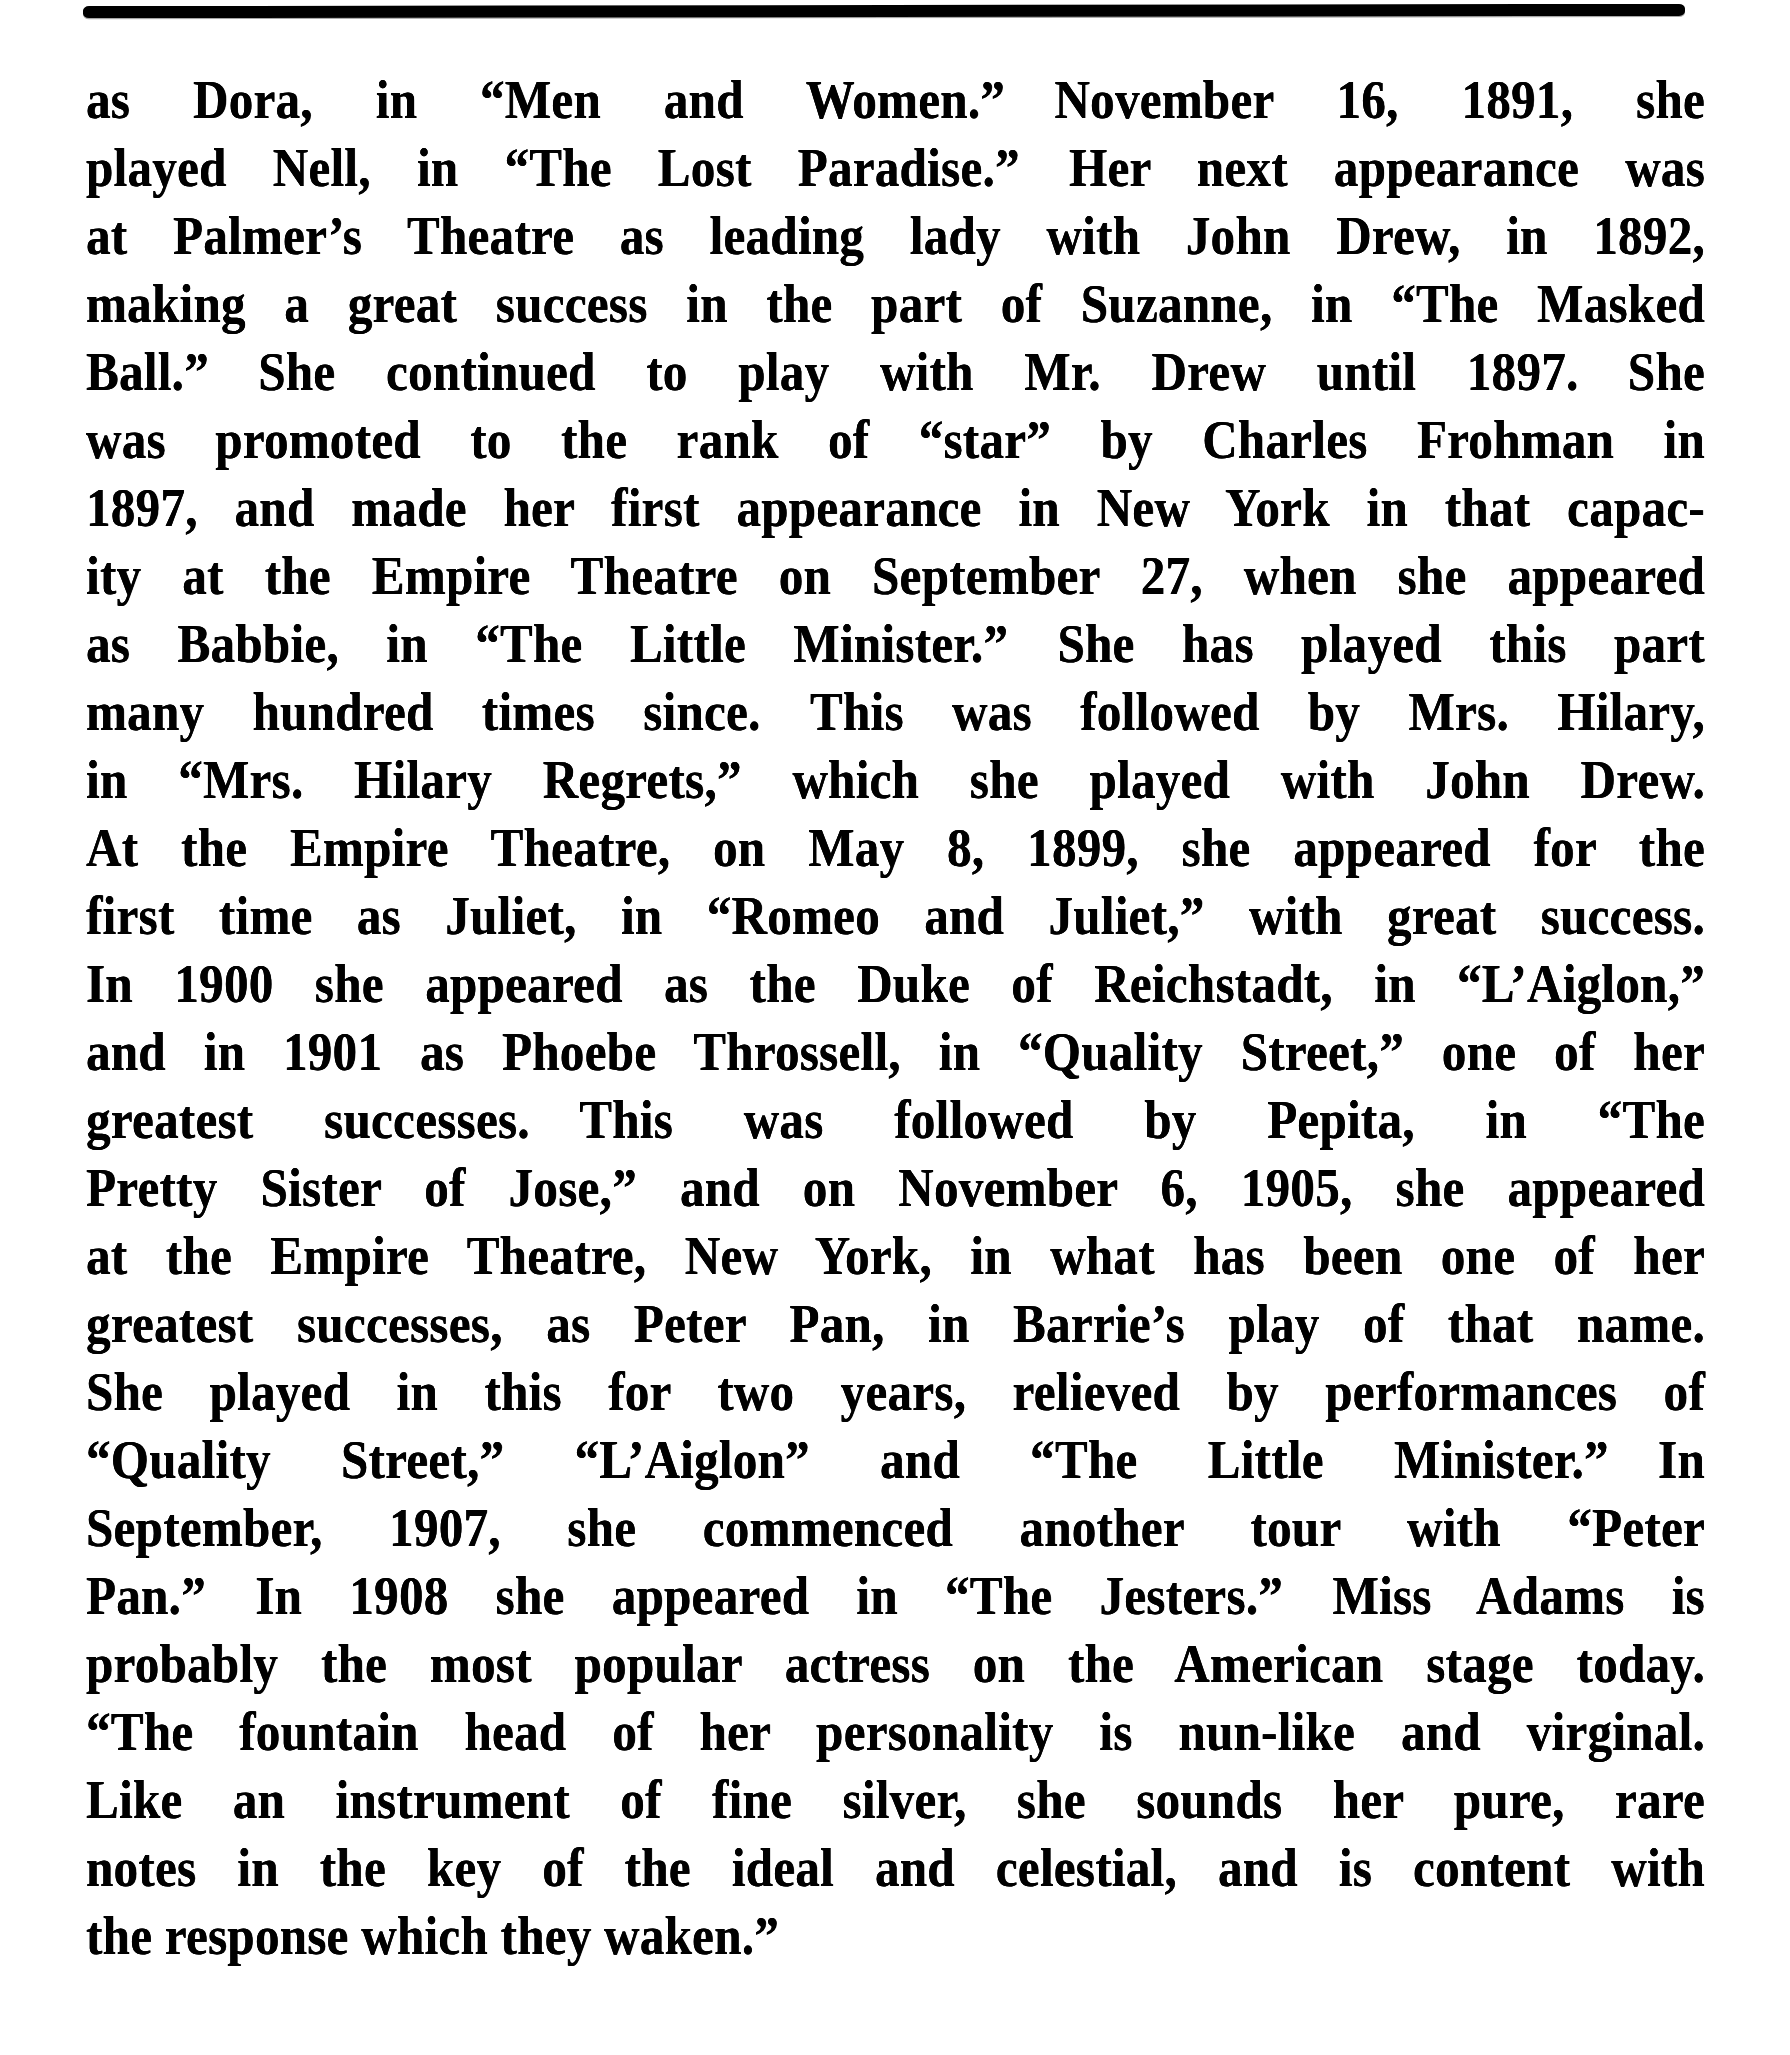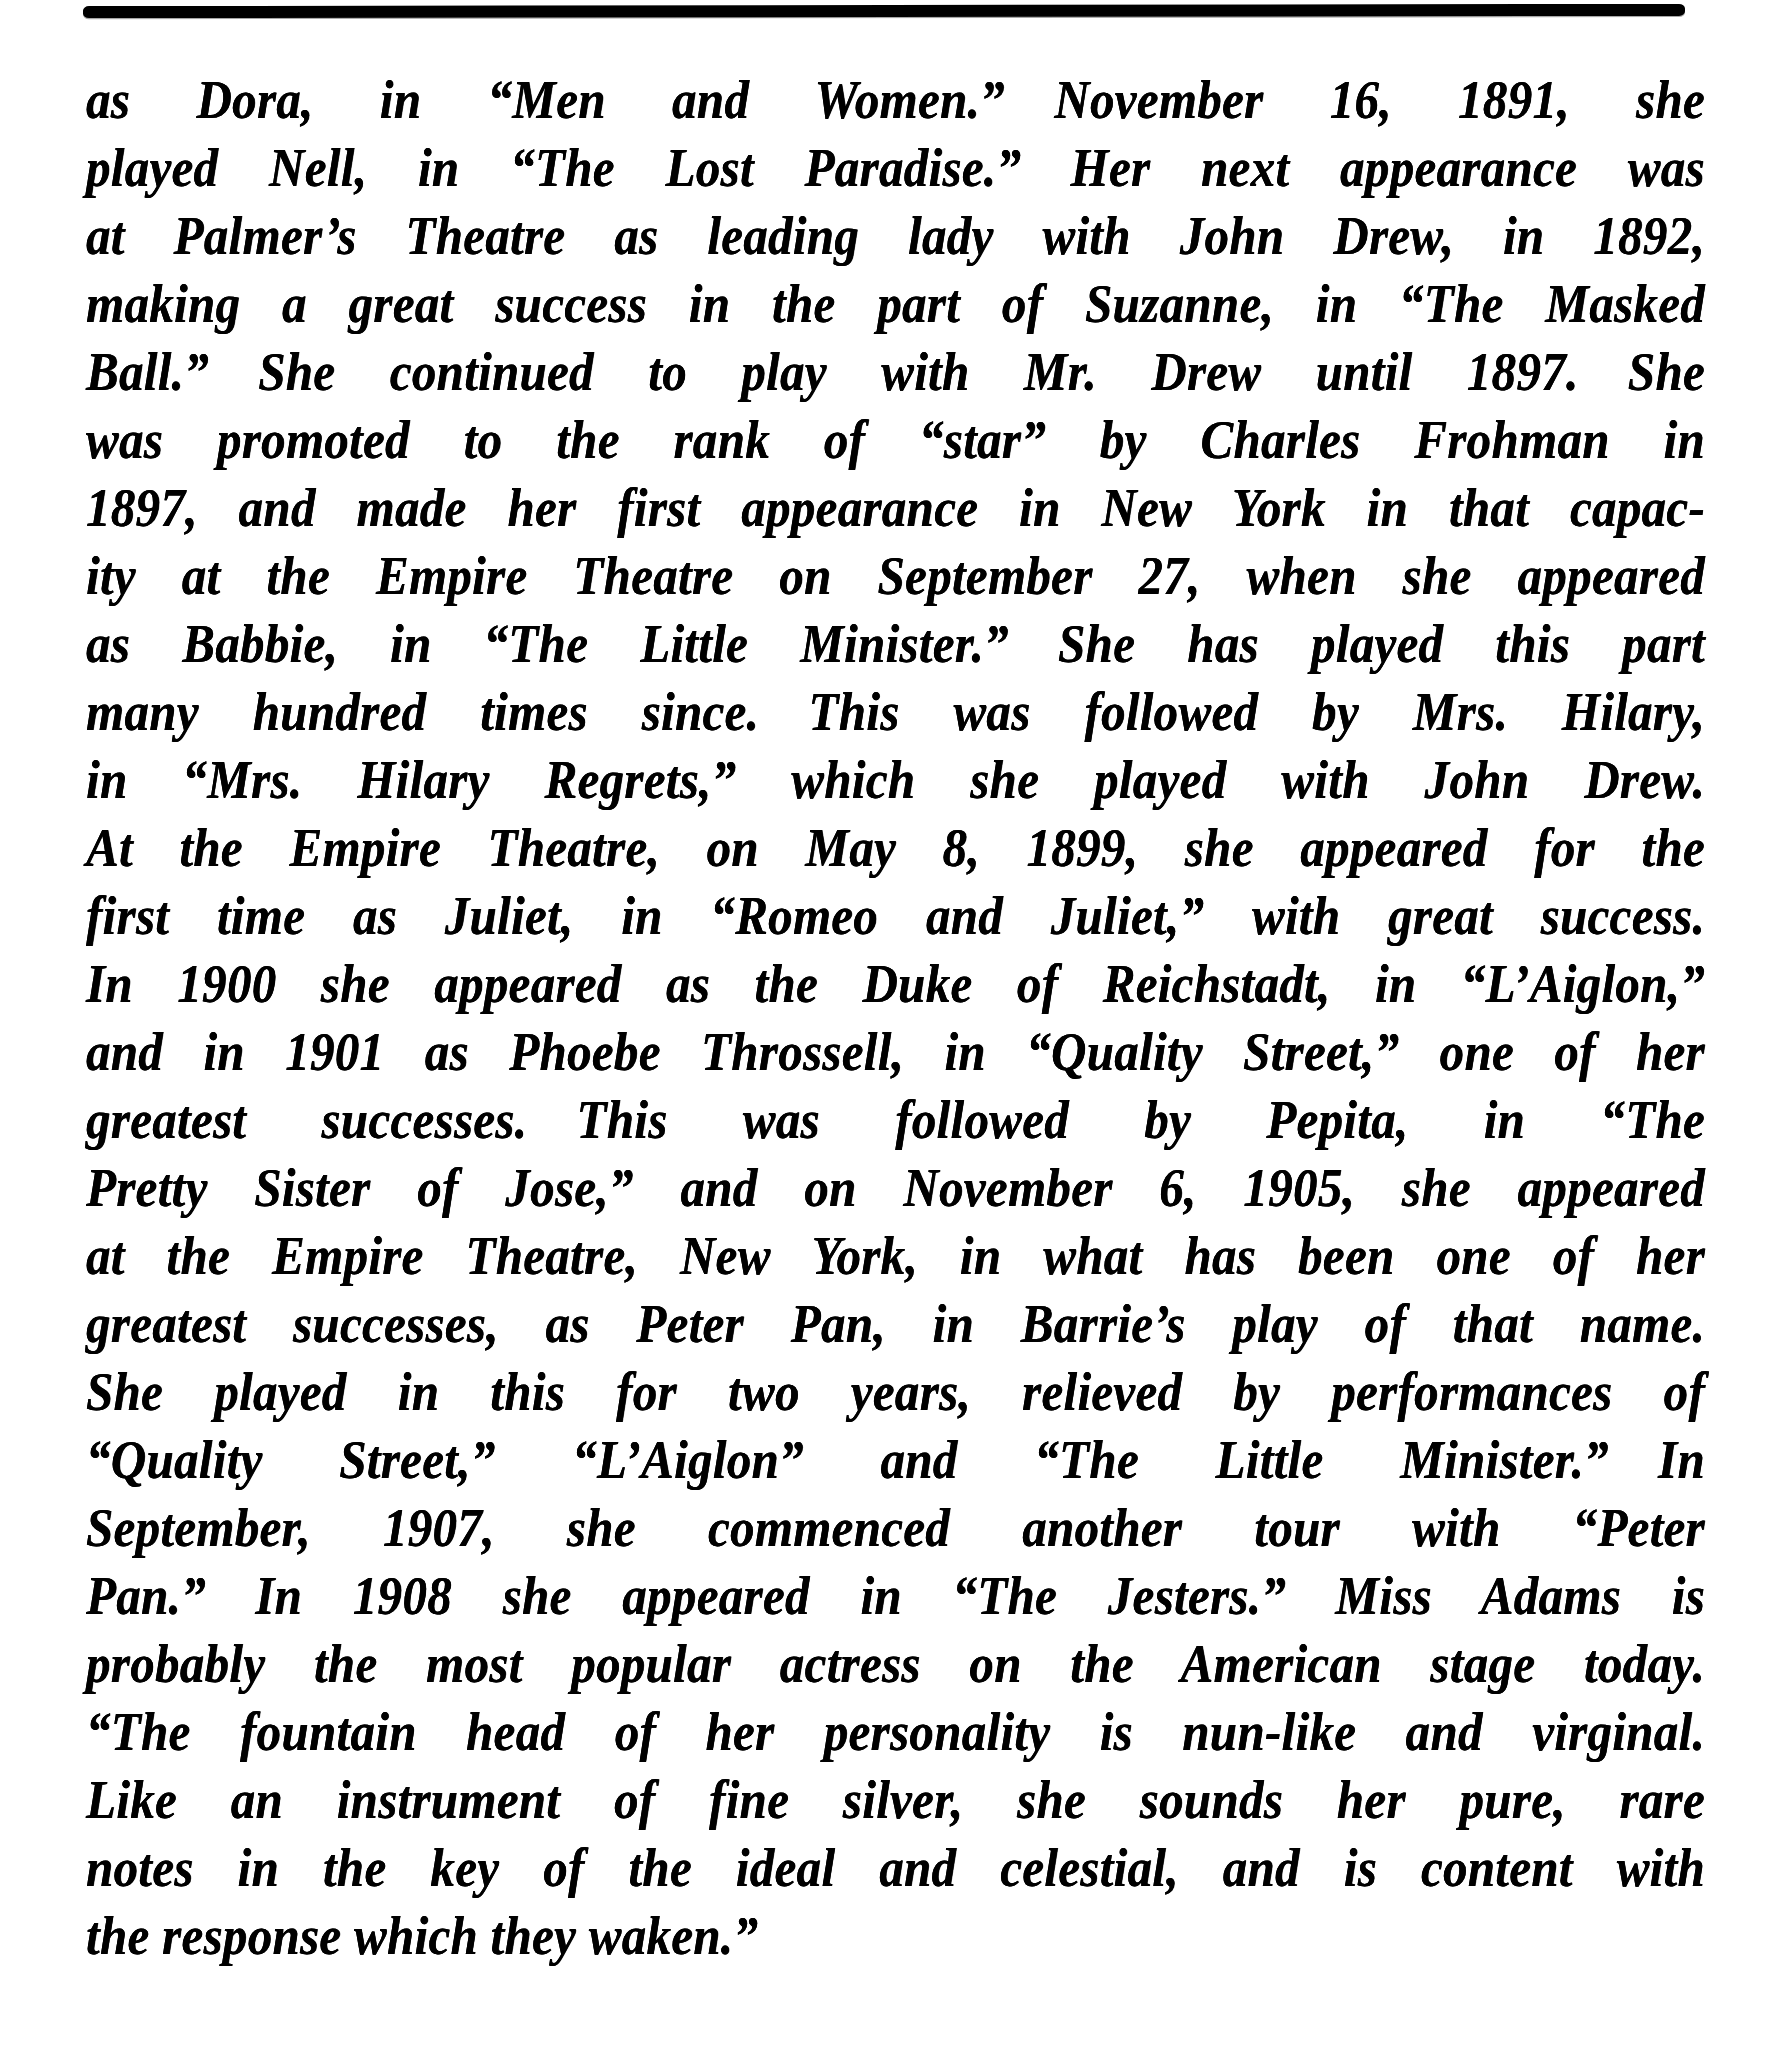--- a/index.html
+++ b/index.html
@@ -24,21 +24,20 @@
     background: #000000;
     border-radius: 6px / 4.7px;
     transform: rotate(-0.08deg);
     box-shadow: 0 1.2px 0 rgba(0,0,0,0.35);
   }
   .paragraph {
     position: absolute;
     top: 66px;
     left: 86px;
     width: 1619px;
-    font-style: italic;
   }
   .line {
     font-size: 49px;
     line-height: 68px;
     height: 68px;
     font-weight: 700;
     color: #000000;
     white-space: normal;
     text-align: justify;
     text-align-last: justify;

